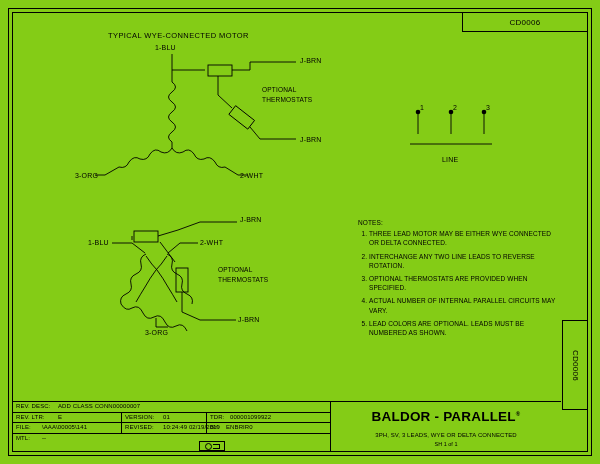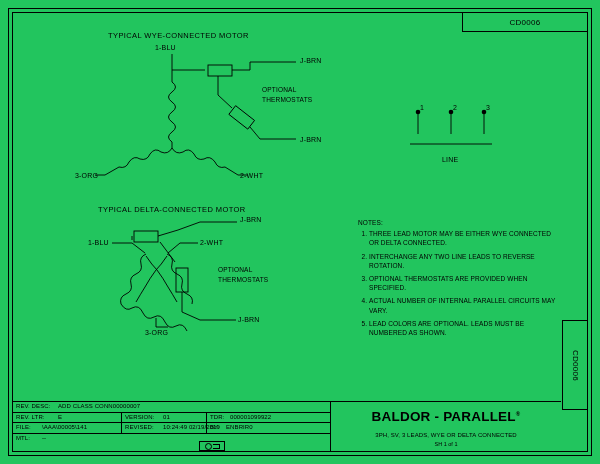--- a/index.html
+++ b/index.html
@@ -7,21 +7,21 @@
     padding: 0;
     background: #ffffff;
   }
   body {
     font-family: "Liberation Sans", sans-serif;
   }
   #sheet {
     position: relative;
     width: 600px;
     height: 464px;
-    background: #22c55e;
+    background: #84cc16;
     overflow: hidden;
   }
   .frame-outer {
     position: absolute;
     left: 8px; top: 8px;
     width: 584px; height: 448px;
     border: 1px solid #000;
     box-sizing: border-box;
   }
   .frame-inner {
@@ -209,21 +209,20 @@
 
   <div class="diagram-title" style="left:108px; top:31px;">TYPICAL WYE-CONNECTED MOTOR</div>
   <div class="lbl" style="left:155px; top:44px;">1-BLU</div>
   <div class="lbl" style="left:75px; top:172px;">3-ORG</div>
   <div class="lbl" style="left:240px; top:172px;">2-WHT</div>
   <div class="lbl" style="left:300px; top:57px;">J-BRN</div>
   <div class="lbl" style="left:300px; top:136px;">J-BRN</div>
   <div class="lbl small" style="left:262px; top:85px;">OPTIONAL</div>
   <div class="lbl small" style="left:262px; top:95px;">THERMOSTATS</div>
 
-  <div class="diagram-title" style="left:98px; top:205px;">TYPICAL DELTA-CONNECTED MOTOR</div>
   <div class="lbl" style="left:88px; top:239px;">1-BLU</div>
   <div class="lbl" style="left:200px; top:239px;">2-WHT</div>
   <div class="lbl" style="left:145px; top:329px;">3-ORG</div>
   <div class="lbl" style="left:240px; top:216px;">J-BRN</div>
   <div class="lbl" style="left:238px; top:316px;">J-BRN</div>
   <div class="lbl small" style="left:218px; top:265px;">OPTIONAL</div>
   <div class="lbl small" style="left:218px; top:275px;">THERMOSTATS</div>
 
   <div class="lbl" style="left:420px; top:104px;">1</div>
   <div class="lbl" style="left:453px; top:104px;">2</div>

